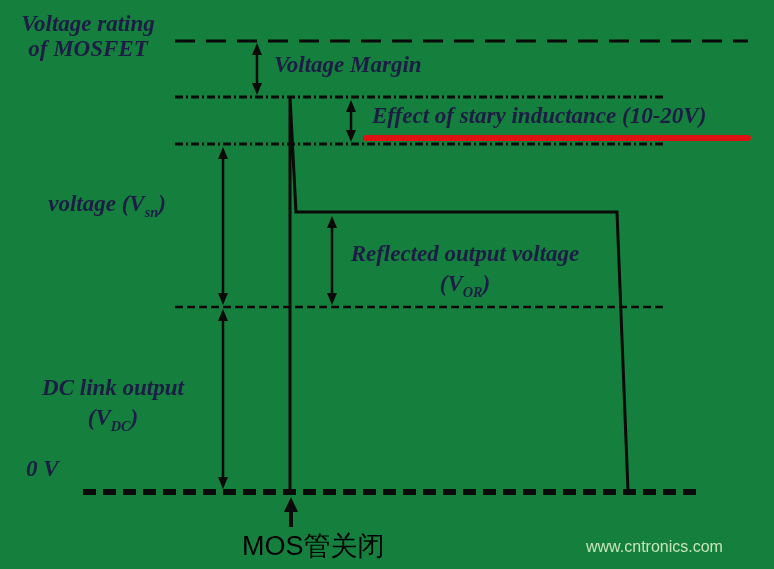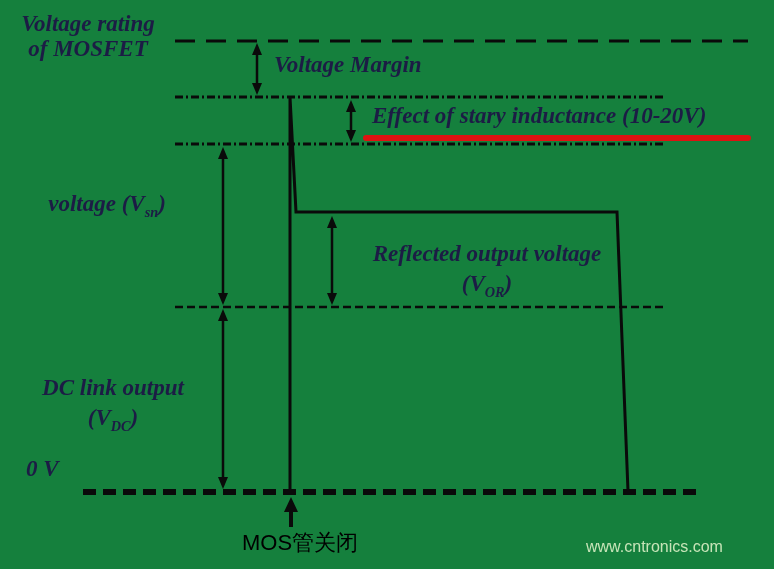--- a/index.html
+++ b/index.html
@@ -32,32 +32,32 @@
     line-height: 28px;
     white-space: nowrap;
   }
   .center { text-align: center; white-space: normal; }
   .lbl sub { font-size: 0.62em; line-height: 0; }
 
   .lbl-voltage-rating { left: 4px;   top: 11px;  width: 168px; line-height: 25px; }
   .lbl-voltage-margin { left: 274px; top: 51px; }
   .lbl-stray          { left: 366px; top: 102px; margin-left: 6px; }
   .lbl-snubber        { left: 0px;   top: 188px; width: 214px; line-height: 31px; }
-  .lbl-reflected      { left: 346px; top: 239px; width: 282px; line-height: 30px; }
+  .lbl-reflected      { left: 324px; top: 239px; width: 282px; line-height: 30px; }
   .lbl-dclink         { left: 16px;  top: 373px; width: 194px; line-height: 30px; }
   .lbl-zero           { left: 26px;  top: 455px; }
 
   .lbl-mos {
     position: absolute;
     left: 242px; top: 528px;
     color: #000000;
     font-family: "Liberation Sans", sans-serif;
     font-style: normal;
     font-weight: 400;
-    font-size: 22px;
+    font-size: 27px;
     white-space: nowrap;
   }
   .lbl-watermark {
     position: absolute;
     left: 586px; top: 538px;
     color: var(--watermark, #c7e4b8);
     font-family: "Liberation Sans", sans-serif;
     font-size: 16px;
     white-space: nowrap;
   }

